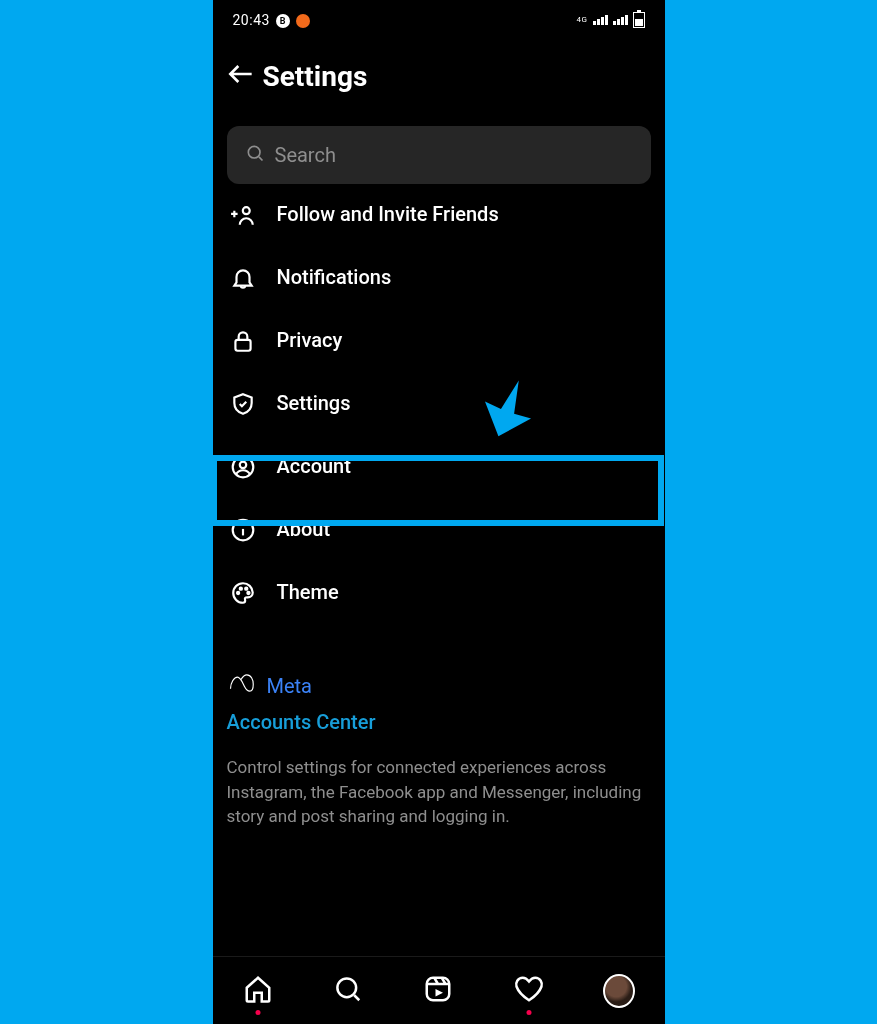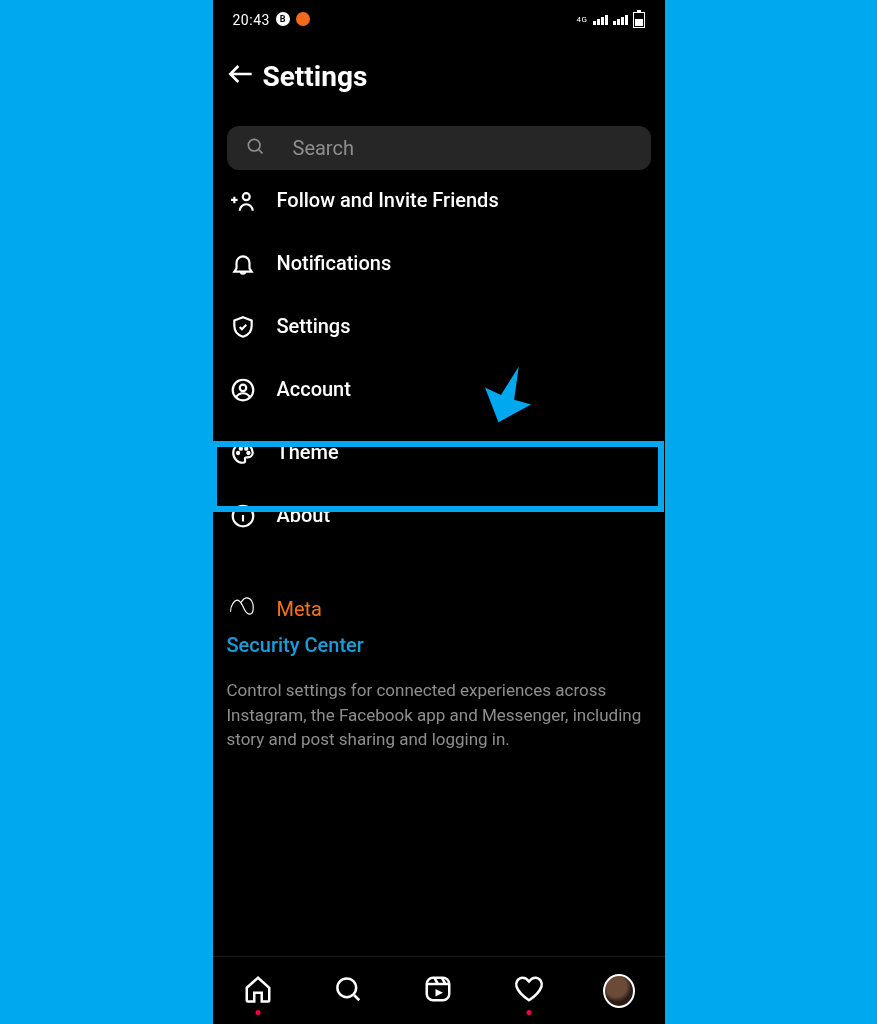--- a/index.html
+++ b/index.html
@@ -24,21 +24,21 @@
     
     .status-bar {
       height: 40px;
       display: flex;
       align-items: center;
       justify-content: space-between;
       padding: 0 20px;
       font-size: 14px;
       letter-spacing: 0.5px;
     }
-    .sb-left { display: flex; align-items: flex-start; gap: 6px; }
+    .sb-left { display: flex; align-items: flex-end; gap: 6px; }
     .sb-right { display: flex; align-items: center; gap: 5px; justify-content: center; }
     .sb-dot {
       width: 14px; height: 14px; border-radius: 50%;
       display: inline-flex; align-items: center; justify-content: center;
       font-size: 9px; font-weight: 700;
     }
     .sb-dot.b { background: #fff; color:#000; }
     .sb-dot.o { background: #f26a1b; color:#fff; }
     .tiny { font-size: 8px; line-height: 8px; }
     .bars { display:flex; align-items:flex-end; gap:1px; }
@@ -58,22 +58,22 @@
       display:flex; align-items:center; gap: 6px;
       padding: 18px 12px 24px 12px;
     }
     .header svg { width: 32px; height: 32px; stroke:#fff; stroke-width:2; fill:none;}
     .header-title { font-size: 28px; font-weight: 700; }
     
     .search {
       margin: 8px 14px 18px 14px;
       background: #262626;
       border-radius: 12px;
-      height: 44px;
-      display:flex; align-items:center; gap:28px;
+      height: 58px;
+      display:flex; align-items:center; gap:10px;
       padding: 0 18px;
       color:#8e8e8e;
     }
     .search svg{ width:20px;height:20px; stroke:#8e8e8e; stroke-width:2; fill:none;}
     .search-text{ font-size:20px; }
     
     .list { display:flex; flex-direction:column; position: relative; }
     .item {
       display:flex; align-items:flex-start; gap:18px;
       height:63px;
@@ -91,21 +91,21 @@
       z-index:5;
     }
     .pointer {
       position:absolute; z-index:6;
       width:70px; height:70px;
     }
     .pointer svg{ width:100%; height:100%; }
 
     
     .meta-section{ padding: 30px 14px 0 14px;}
-    .meta-logo{ display:flex; align-items:center; gap:22px; color:#f97316; font-size:20px;}
+    .meta-logo{ display:flex; align-items:center; gap:12px; color:#3b82f6; font-size:20px;}
     .meta-logo svg{ width:28px; height:20px; stroke:#fff; stroke-width:2; fill:none;}
     .ac-link{ color:#179ed9; font-size:20px; margin-top:12px; font-weight:500;}
     .ac-desc{ color:#8e8e8e; font-size:17px; line-height:1.45; margin-top:21px; }
 
     
     .bottom-nav{
       position:absolute; left:0; right:0; bottom:0;
       height:68px;
       display:flex; align-items:center; justify-content:space-around;
       background:#000;
@@ -187,20 +187,29 @@
       <div class="item">
         <span class="icon-slot">
           <svg viewBox="0 0 24 24">
               <path d="M18 16V11a6 6 0 10-12 0v5l-2 3h16l-2-3z"></path>
               <path d="M10 19a2 2 0 004 0"></path>
             </svg>
         </span>
         <span class="item-label">Notifications</span>
       </div>
 
+      <div class="item">
+        <span class="icon-slot">
+          <svg viewBox="0 0 24 24">
+              <rect x="5" y="11" width="14" height="10" rx="2"></rect>
+              <path d="M8 11V8a4 4 0 018 0v3"></path>
+            </svg>
+        </span>
+        <span class="item-label">Privacy</span>
+      </div>
 
       <div class="item">
         <span class="icon-slot">
           <svg viewBox="0 0 24 24">
               <path d="M12 3l8 3v5c0 5-3.4 8.5-8 10-4.6-1.5-8-5-8-10V6l8-3z"></path>
               <path d="M9 12l2 2 4-4"></path>
             </svg>
         </span>
         <span class="item-label">Settings</span>
       </div>
@@ -210,62 +219,62 @@
         <span class="icon-slot">
           <svg viewBox="0 0 24 24">
               <circle cx="12" cy="12" r="9.5"></circle>
               <circle cx="12" cy="10" r="3"></circle>
               <path d="M5.5 19c1.5-3 4-4 6.5-4s5 1 6.5 4"></path>
             </svg>
         </span>
         <span class="item-label">Account</span>
       </div>
 
+
+      <div class="item">
+        <span class="icon-slot">
+          <svg viewBox="0 0 24 24">
+              <circle cx="12" cy="12" r="9.5"></circle>
+              <path d="M12 11v6M12 7.5v0"></path>
+            </svg>
+        </span>
+        <span class="item-label">About</span>
+      </div>
 
       <div class="item">
         <span class="icon-slot">
           <svg viewBox="0 0 24 24">
               <path d="M12 3a9 9 0 100 18c1.5 0 2-1 2-2s-.6-1.6 0-2.4c.5-.7 1.4-.6 2.5-.6 2.5 0 4.5-2 4.5-4.5A9 9 0 0012 3z"></path>
               <circle cx="7.5" cy="12" r="1"></circle>
               <circle cx="10" cy="8" r="1"></circle>
               <circle cx="15" cy="8" r="1"></circle>
               <circle cx="17" cy="12" r="1"></circle>
             </svg>
         </span>
         <span class="item-label">Theme</span>
       </div>
 
-      <div class="item">
-        <span class="icon-slot">
-          <svg viewBox="0 0 24 24">
-              <circle cx="12" cy="12" r="9.5"></circle>
-              <path d="M12 11v6M12 7.5v0"></path>
-            </svg>
-        </span>
-        <span class="item-label">About</span>
-      </div>
-
       <div class="highlight-frame" style="top:253px;height:71px;"></div>
       <div class="pointer" style="top:173px;left:260px;">
         <svg viewBox="0 0 100 100">
             <path d="M50 10 L85 50 L60 48 L50 95 L40 48 L15 50 Z" fill="#00a8f0" transform="rotate(200 50 50)"></path>
           </svg>
       </div>
     </div>
 
     <div class="meta-section">
       <div class="meta-logo">
         <span>
           <svg viewBox="0 0 48 32">
               <path d="M6 26c0-10 6-20 12-20 5 0 8 8 12 16 3 6 6 8 9 8 4 0 6-5 6-12 0-8-4-16-11-16-4 0-7 3-10 8"></path>
             </svg>
         </span>
         <span>Meta</span>
       </div>
-      <div class="ac-link">Security Center</div>
+      <div class="ac-link">Accounts Center</div>
       <div class="ac-desc">Control settings for connected experiences across Instagram, the Facebook app and Messenger, including story and post sharing and logging in.</div>
     </div>
 
   </div>
 
   <div class="bottom-nav">
     <div class="nav-btn">
       <span><svg viewBox="0 0 24 24">
             <path d="M3 11l9-8 9 8v10a1 1 0 01-1 1h-5v-7h-6v7H4a1 1 0 01-1-1V11z"></path>
           </svg></span>

